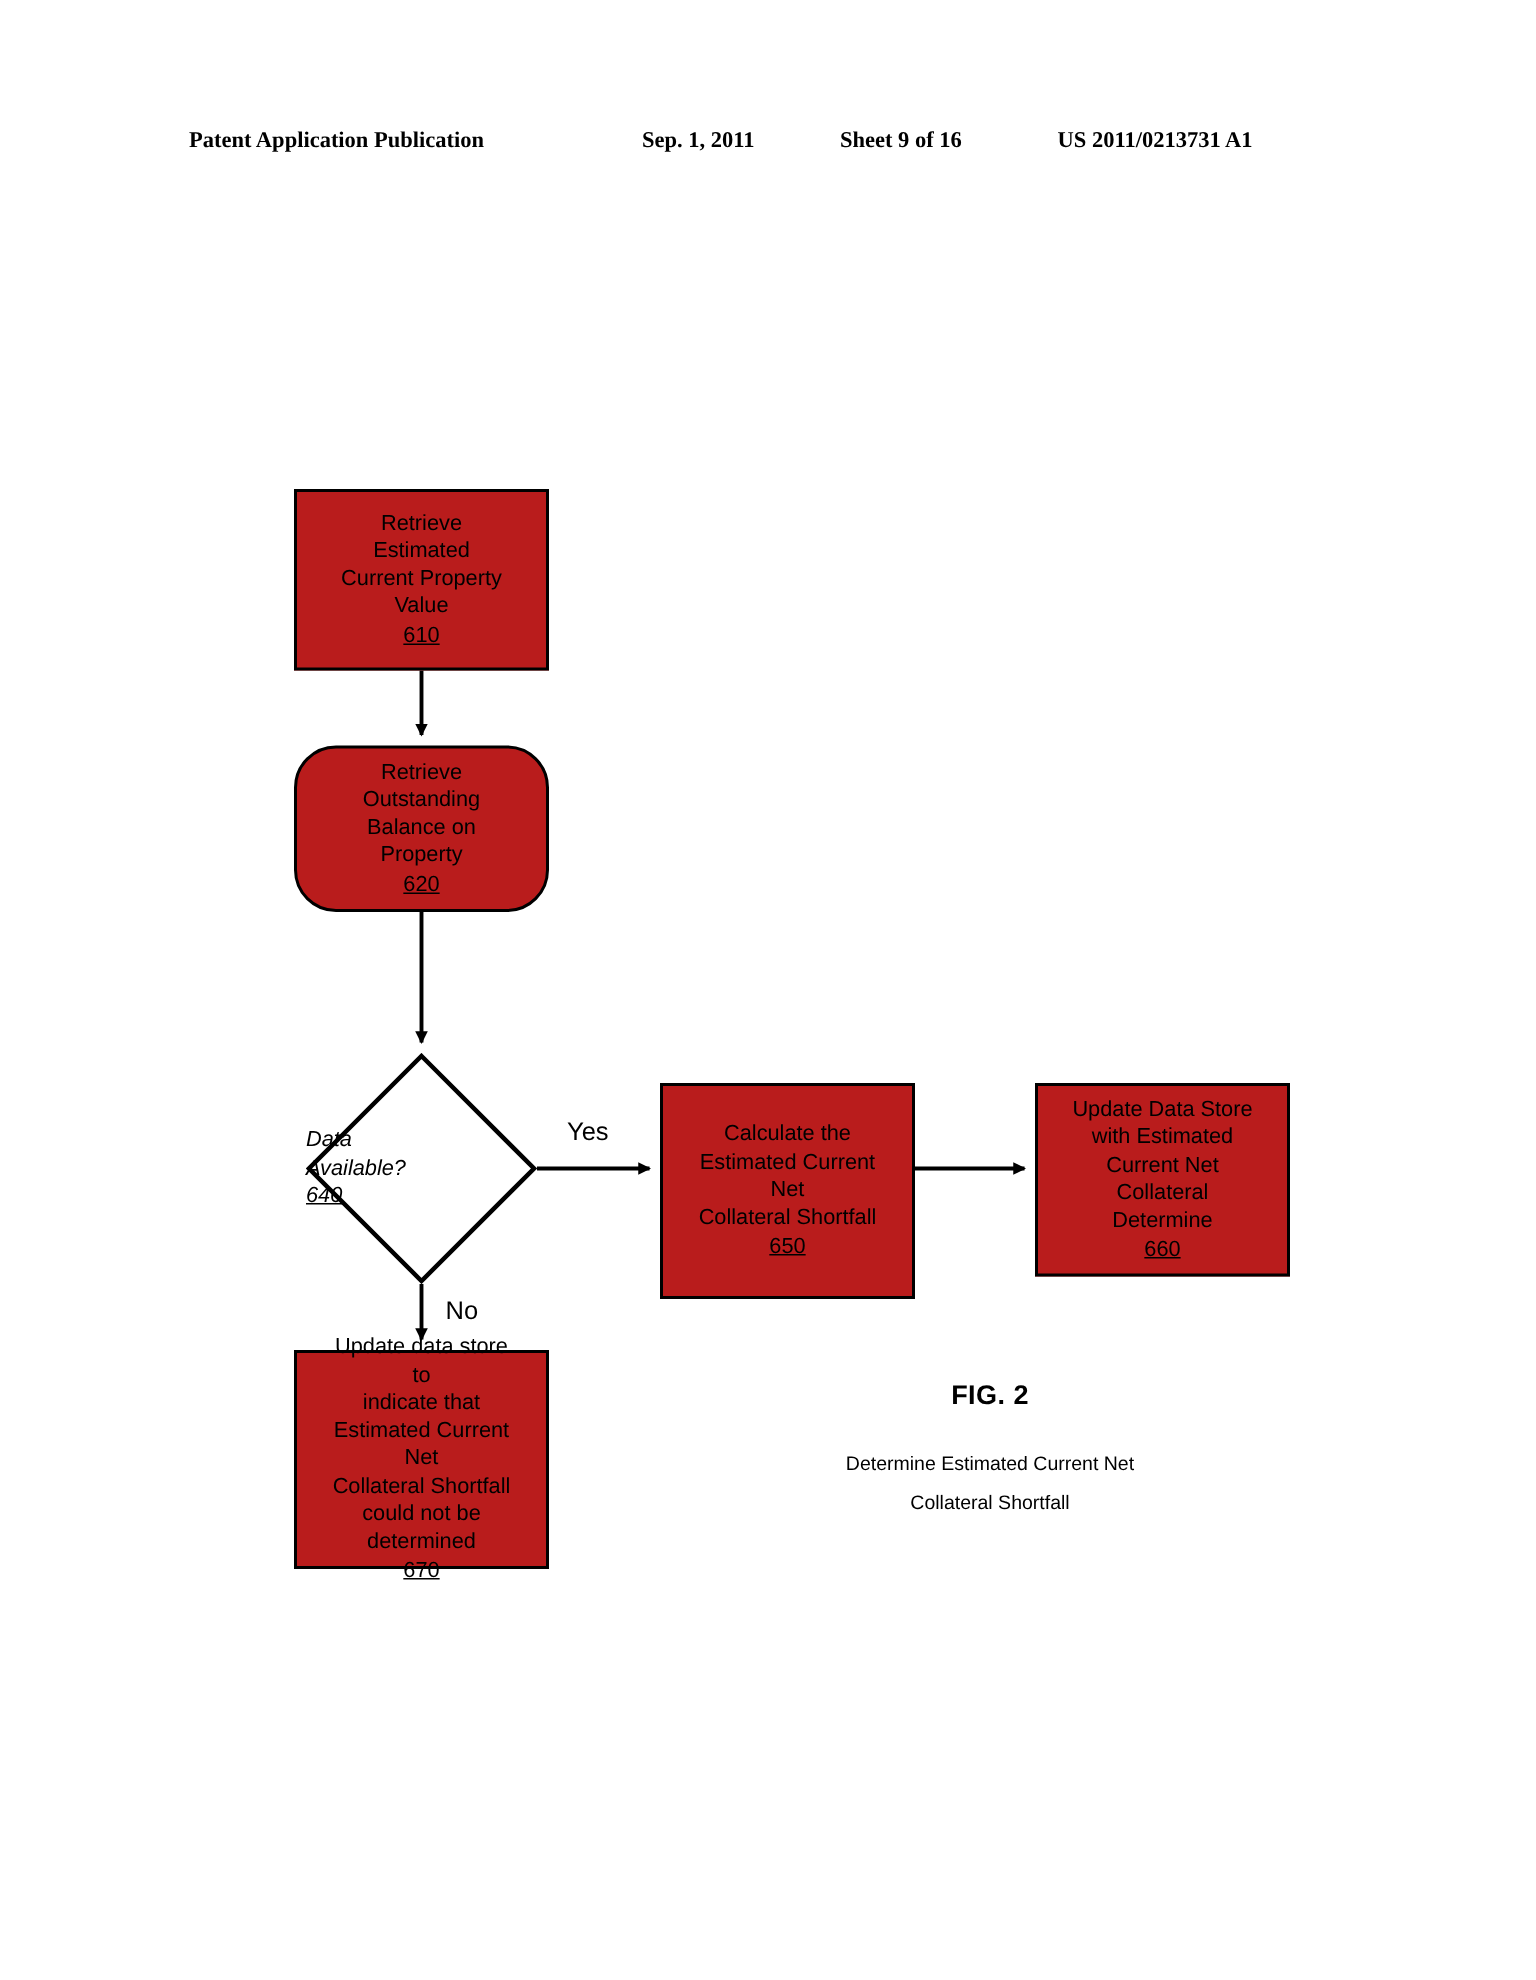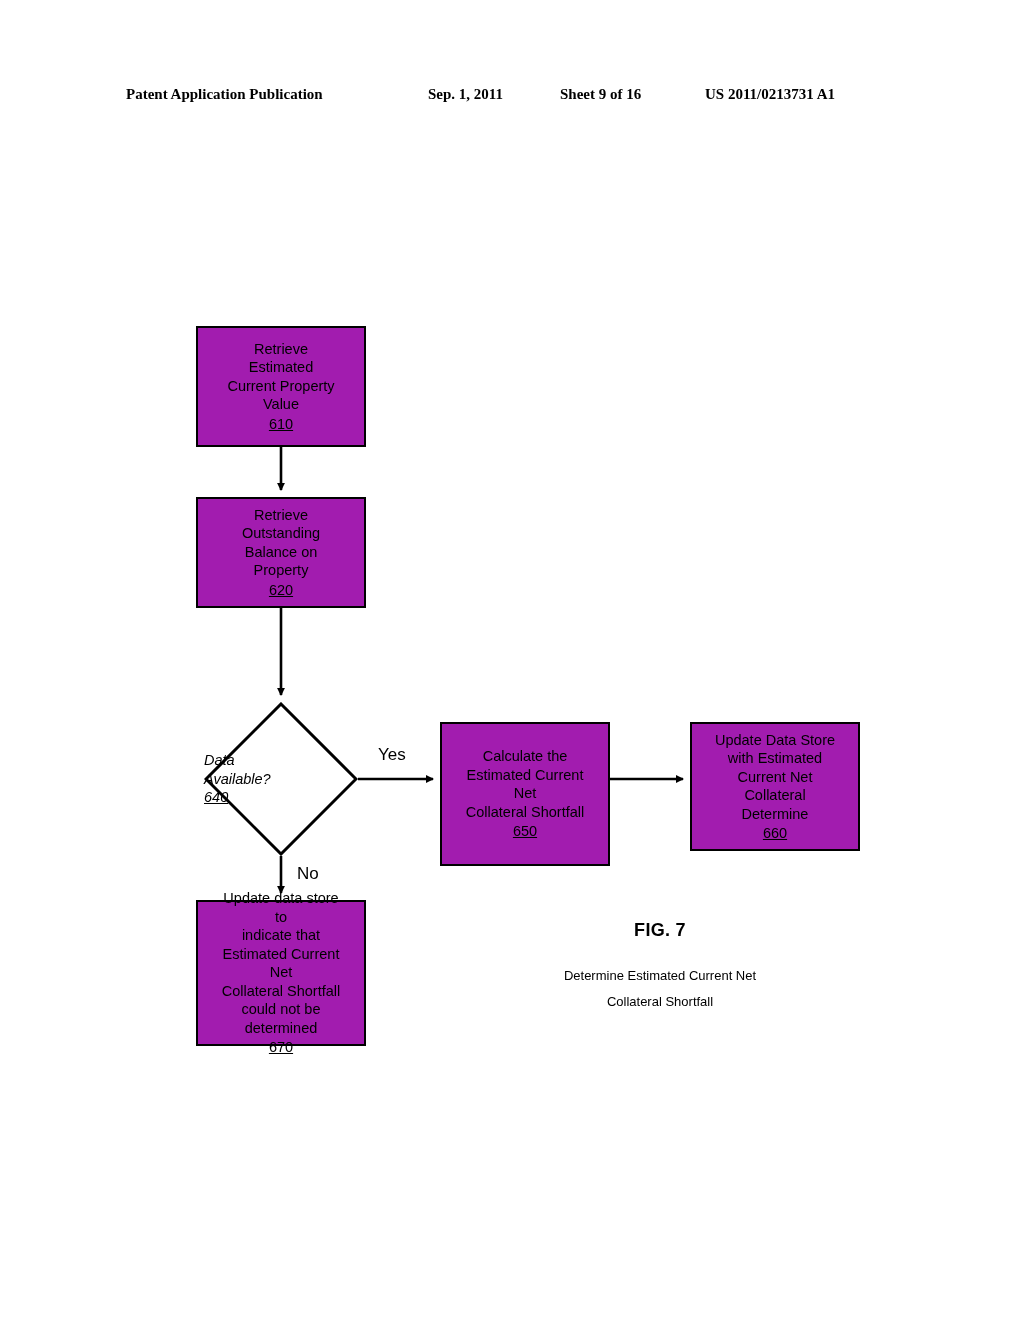--- a/index.html
+++ b/index.html
@@ -41,21 +41,21 @@
     position: absolute;
     left: 0;
     top: 0;
     width: 1024px;
     height: 1320px;
   }
 
   .node {
     position: absolute;
     border: 2.5px solid #000;
-    background: #a21caf;
+    background: #b91c1c;
     box-sizing: border-box;
     display: flex;
     flex-direction: column;
     align-items: center;
     justify-content: center;
     text-align: center;
     font-size: 14.5px;
     line-height: 18.5px;
     color: #000;
     padding: 2px 22px;
@@ -63,21 +63,21 @@
   .node .line { display: block; }
   .node .ref {
     display: block;
     text-decoration: underline;
     font-weight: normal;
     margin-top: 1px;
   }
 
   
   #node-610 { left: 196px; top: 326px; width: 170px; height: 121px; }
-  #node-620 { left: 196px; top: 497px; width: 170px; height: 111px; }
+  #node-620 { left: 196px; top: 497px; width: 170px; height: 111px; border-radius: 28px; }
   #node-650 { left: 440px; top: 722px; width: 170px; height: 144px; }
   #node-660 { left: 690px; top: 722px; width: 170px; height: 129px; }
   #node-670 { left: 196px; top: 900px; width: 170px; height: 146px; }
 
   
   .diamond-wrap {
     position: absolute;
     left: 204px;
     top: 702px;
     width: 154px;
@@ -218,19 +218,19 @@
   <div class="node" id="node-670">
     <span class="line">Update data store to</span>
     <span class="line">indicate that</span>
     <span class="line">Estimated Current Net</span>
     <span class="line">Collateral Shortfall</span>
     <span class="line">could not be</span>
     <span class="line">determined</span>
     <span class="ref">670</span>
   </div>
 
-  <div class="fig-number">FIG. 7</div>
+  <div class="fig-number">FIG. 2</div>
   <div class="fig-caption">
     <span class="line">Determine Estimated Current Net</span><br>
     <span class="line">Collateral Shortfall</span>
   </div>
 
 </div>
 
 </body></html>

